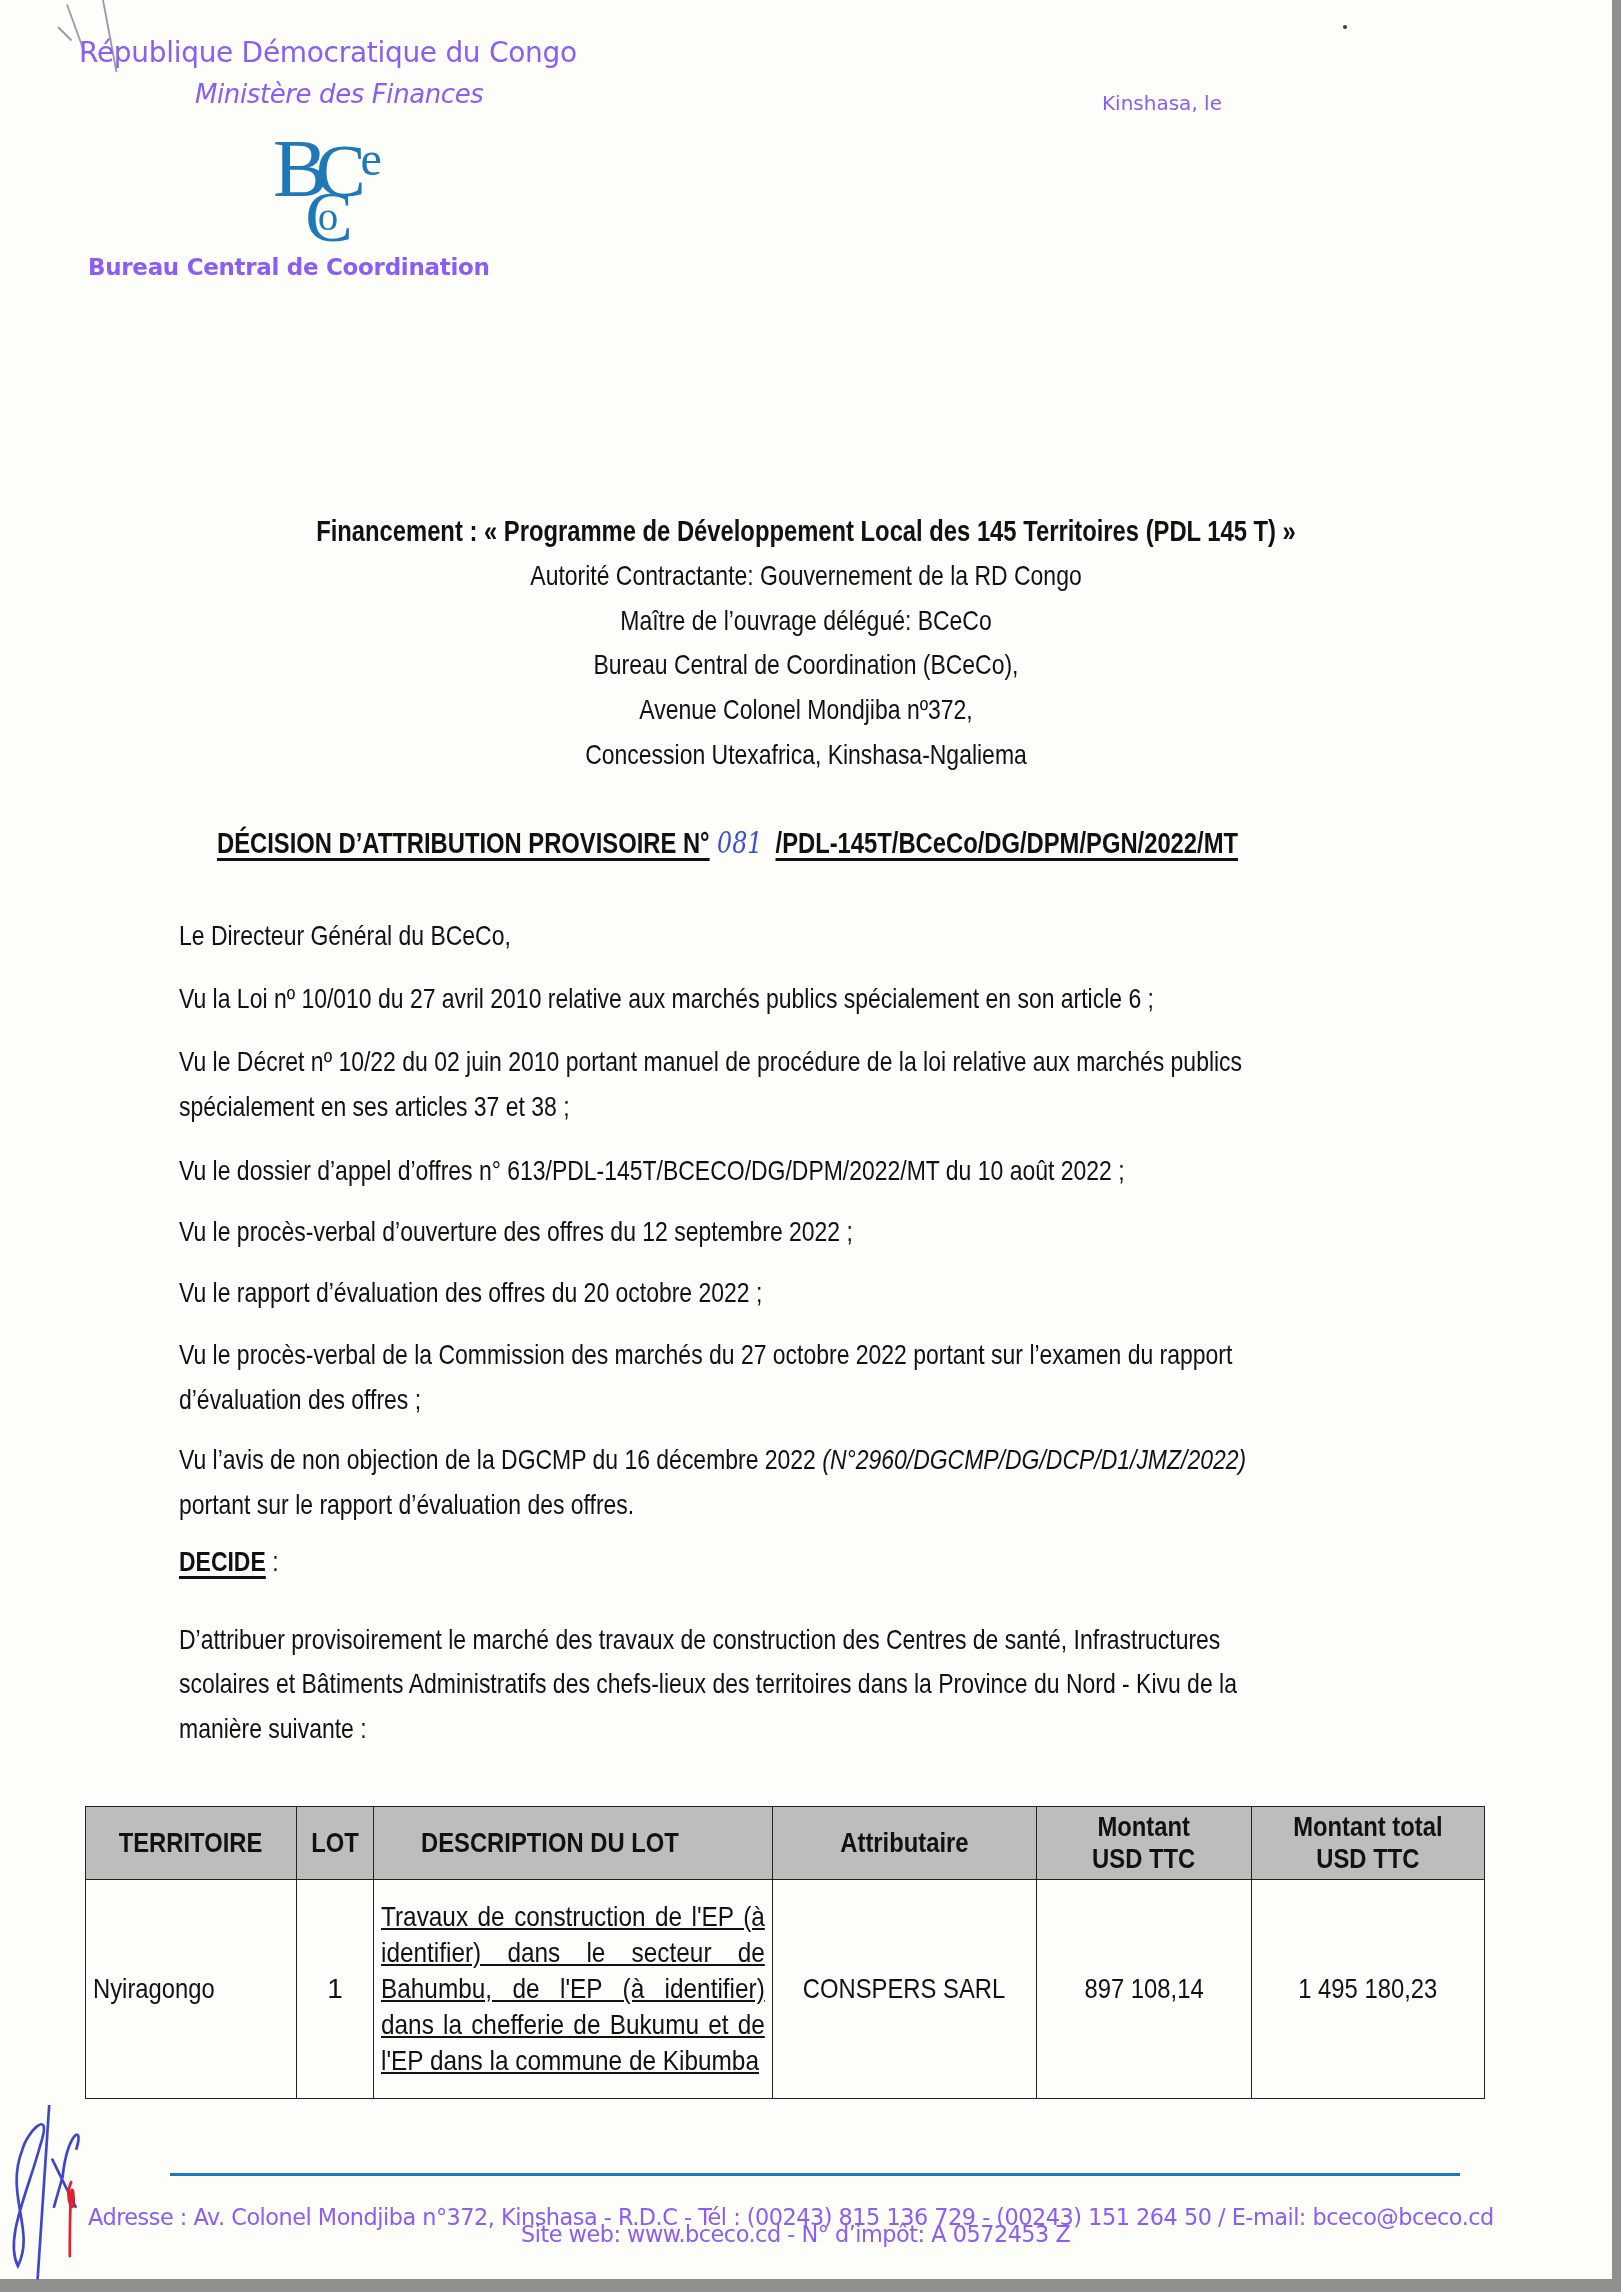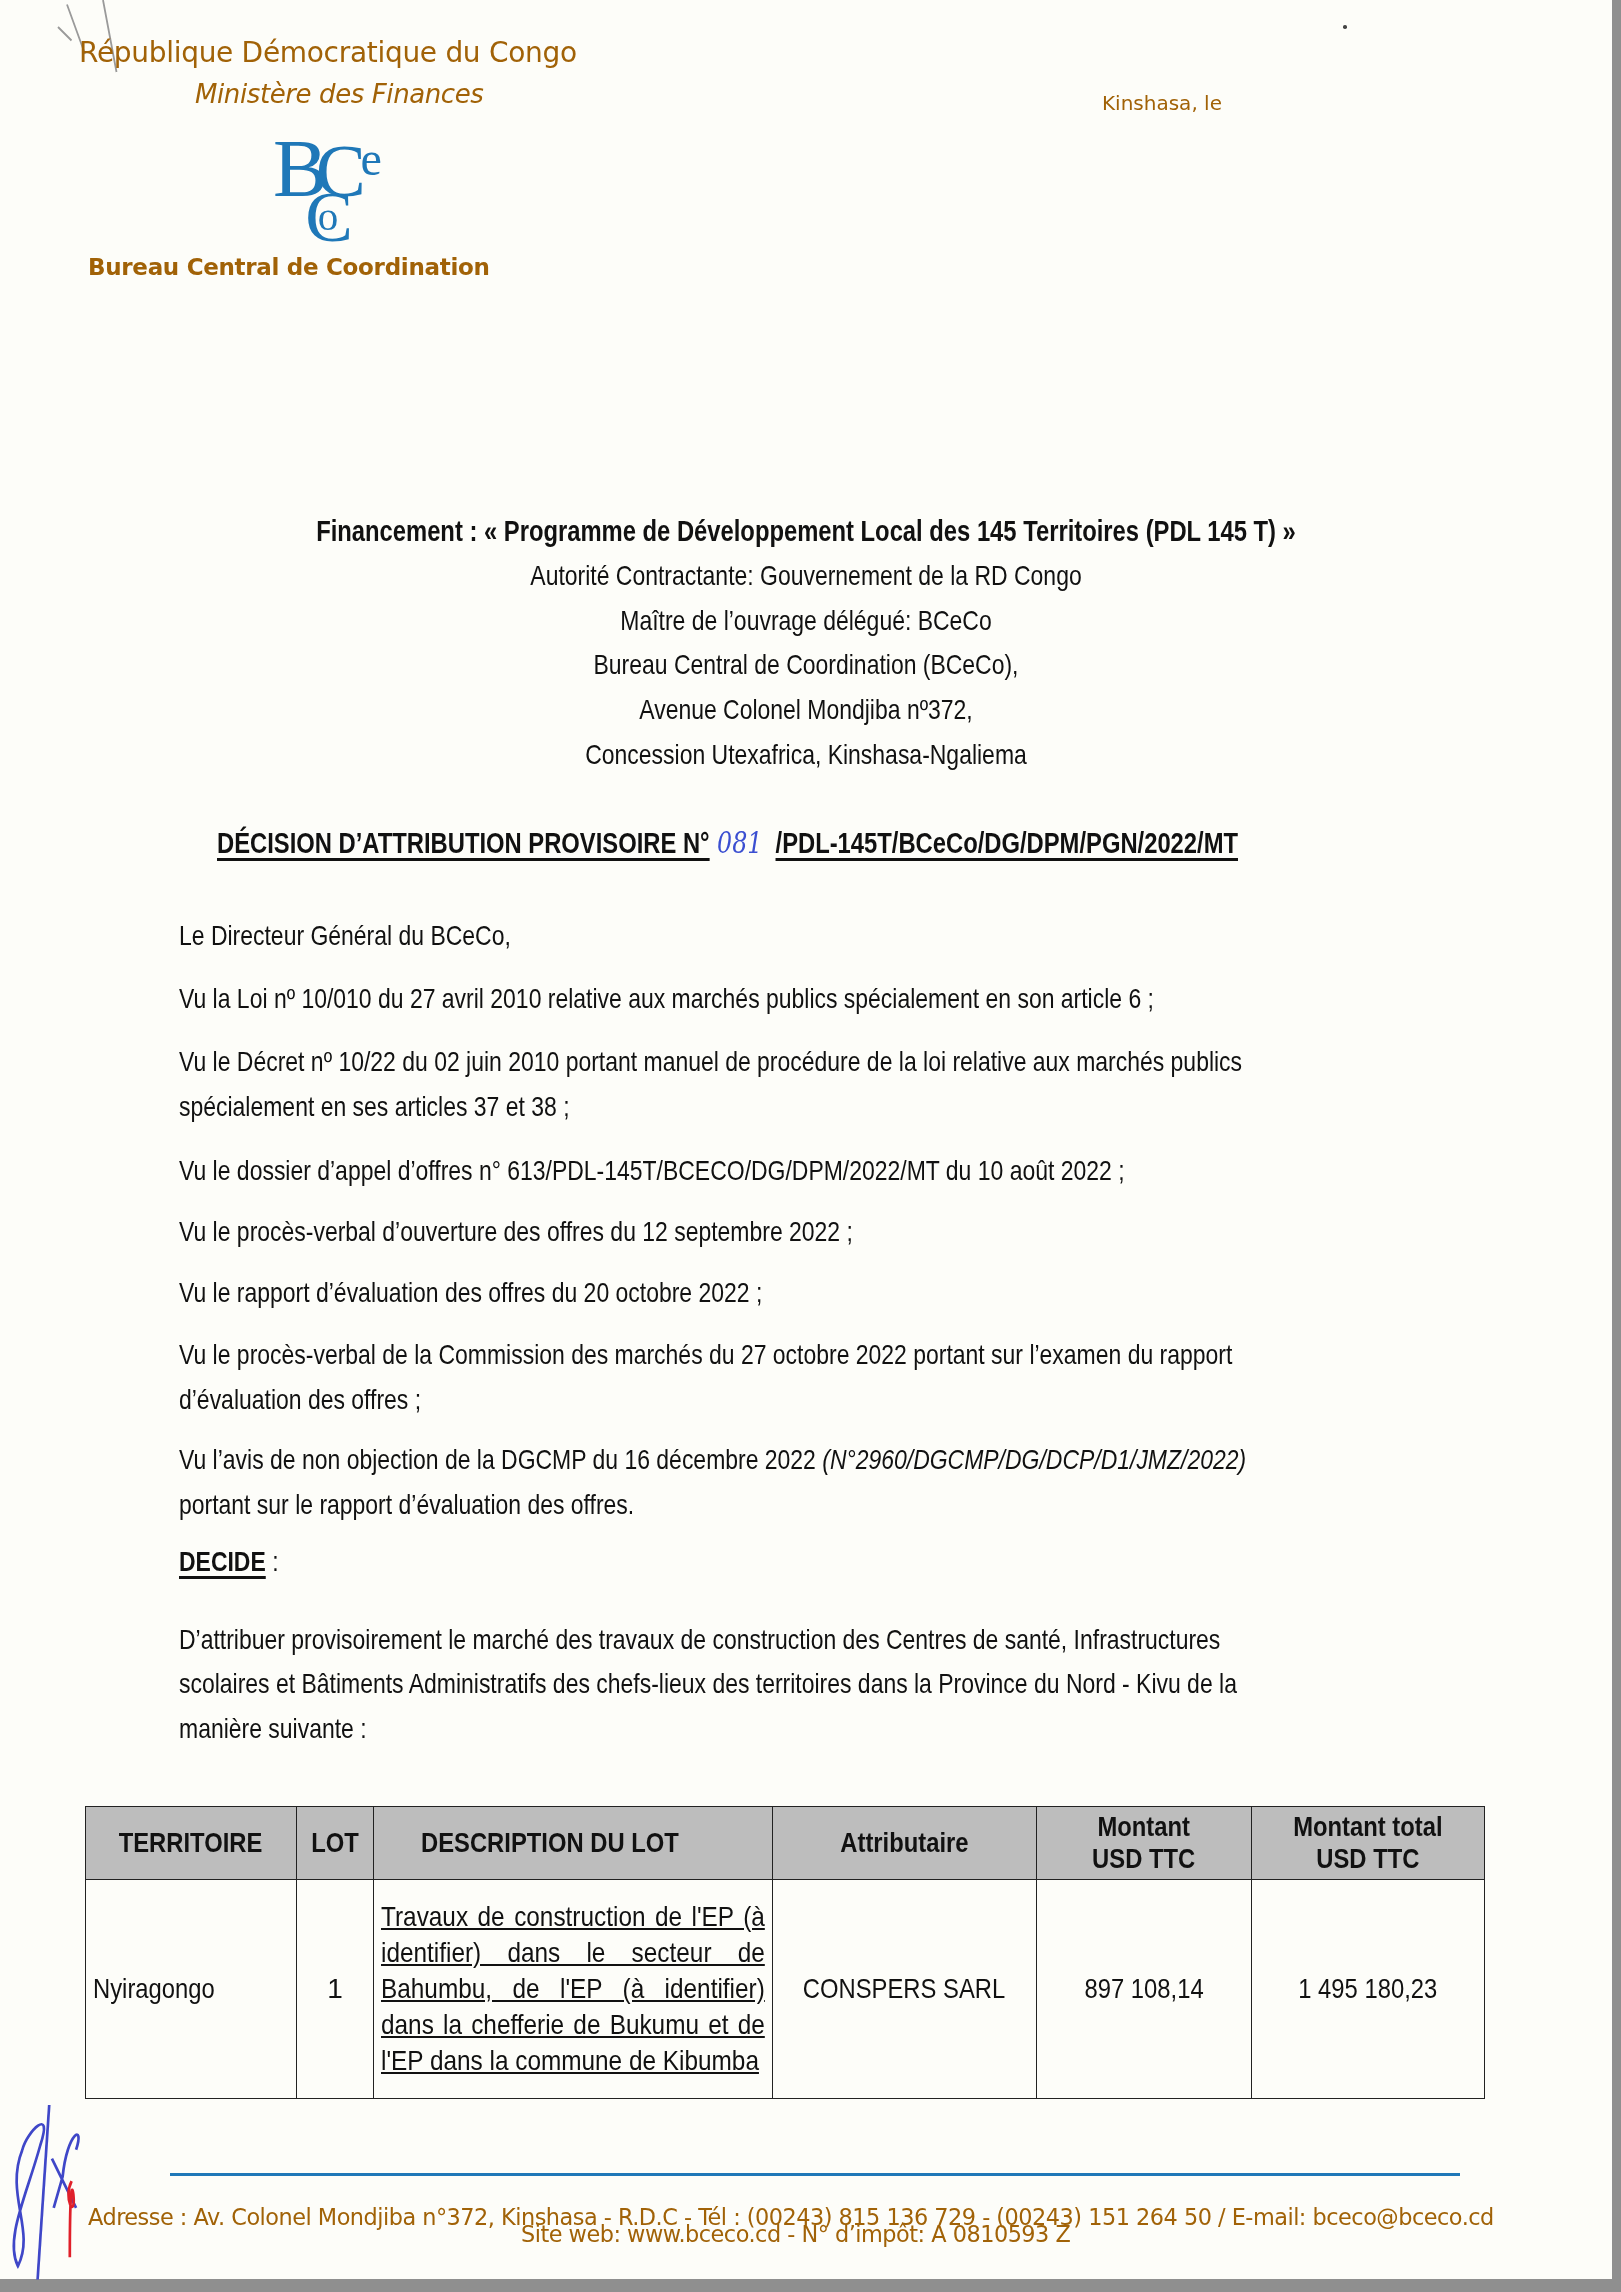--- a/index.html
+++ b/index.html
@@ -7,21 +7,21 @@
     width:1621px; height:2293px; overflow:hidden;
     background:#8f8f8f;
     font-family:"Liberation Sans", sans-serif;
     color:#111;
     position:relative;
   }
   .paper {
     position:absolute; left:0; top:0; width:1612px; height:2279px;
     background:#fdfdf9;
   }
-  .blue { color:#a16207; }
+  .blue { color:#8b5cf6; }
   .hdr-country { position:absolute; left:79px; top:36px; font-family:"DejaVu Sans", sans-serif; font-size:28px; letter-spacing:-0.3px; }
   .hdr-ministry { position:absolute; left:195px; top:79px; font-family:"DejaVu Sans", sans-serif; font-size:26px; font-style:italic; letter-spacing:-0.4px; }
   .logo { position:absolute; left:264px; top:125px; width:143px; height:125px; }
   .hdr-bureau { position:absolute; left:88px; top:254px; font-family:"DejaVu Sans", sans-serif; font-size:23px; font-weight:bold; letter-spacing:-0.3px; }
   .hdr-place { position:absolute; left:1102px; top:91px; font-family:"DejaVu Sans", sans-serif; font-size:20px; }
   .scratch { position:absolute; left:49px; top:0; width:99px; height:99px; }
 
   .center-block { position:absolute; left:0; width:1612px; text-align:center; }
   .fin { top:515px; font-size:29px; font-weight:bold; transform:scaleX(0.82); transform-origin:center; }
   .info { font-size:28px; transform:scaleX(0.82); transform-origin:center; }
@@ -137,21 +137,21 @@
           </td>
         <td class="center"><span class="narrow">CONSPERS SARL</span></td>
         <td class="center"><span class="narrow">897 108,14</span></td>
         <td class="center"><span class="narrow">1 495 180,23</span></td>
       </tr>
     </tbody>
   </table>
 
   <div class="footer-line"></div>
   <div class="footer-1 blue">Adresse : Av. Colonel Mondjiba n°372, Kinshasa - R.D.C - Tél : (00243) 815 136 729 - (00243) 151 264 50 / E-mail: bceco@bceco.cd</div>
-  <div class="footer-2 blue">Site web: www.bceco.cd - N° d’impôt: A 0810593 Z</div>
+  <div class="footer-2 blue">Site web: www.bceco.cd - N° d’impôt: A 0572453 Z</div>
 
   <svg class="sig" viewBox="0 0 200 210">
     <path d="M25 60 C5 110, 40 150, 20 190 C5 160, 30 110, 45 55 C60 10, 30 40, 25 60" stroke="#3f47c8" stroke-width="3" fill="none"></path>
     <path d="M42 205 L55 10" stroke="#3f47c8" stroke-width="3" fill="none"></path>
     <path d="M58 70 L85 125 M85 60 C95 30, 75 40, 70 90 L60 125" stroke="#3f47c8" stroke-width="3" fill="none"></path>
     <path d="M80 95 C70 115, 85 140, 82 110 C80 95, 78 110, 78 180" stroke="#e0202a" stroke-width="3" fill="none"></path>
   </svg>
 
   <div class="dot" style="left:1343px; top:25px;"></div>
 </div>

